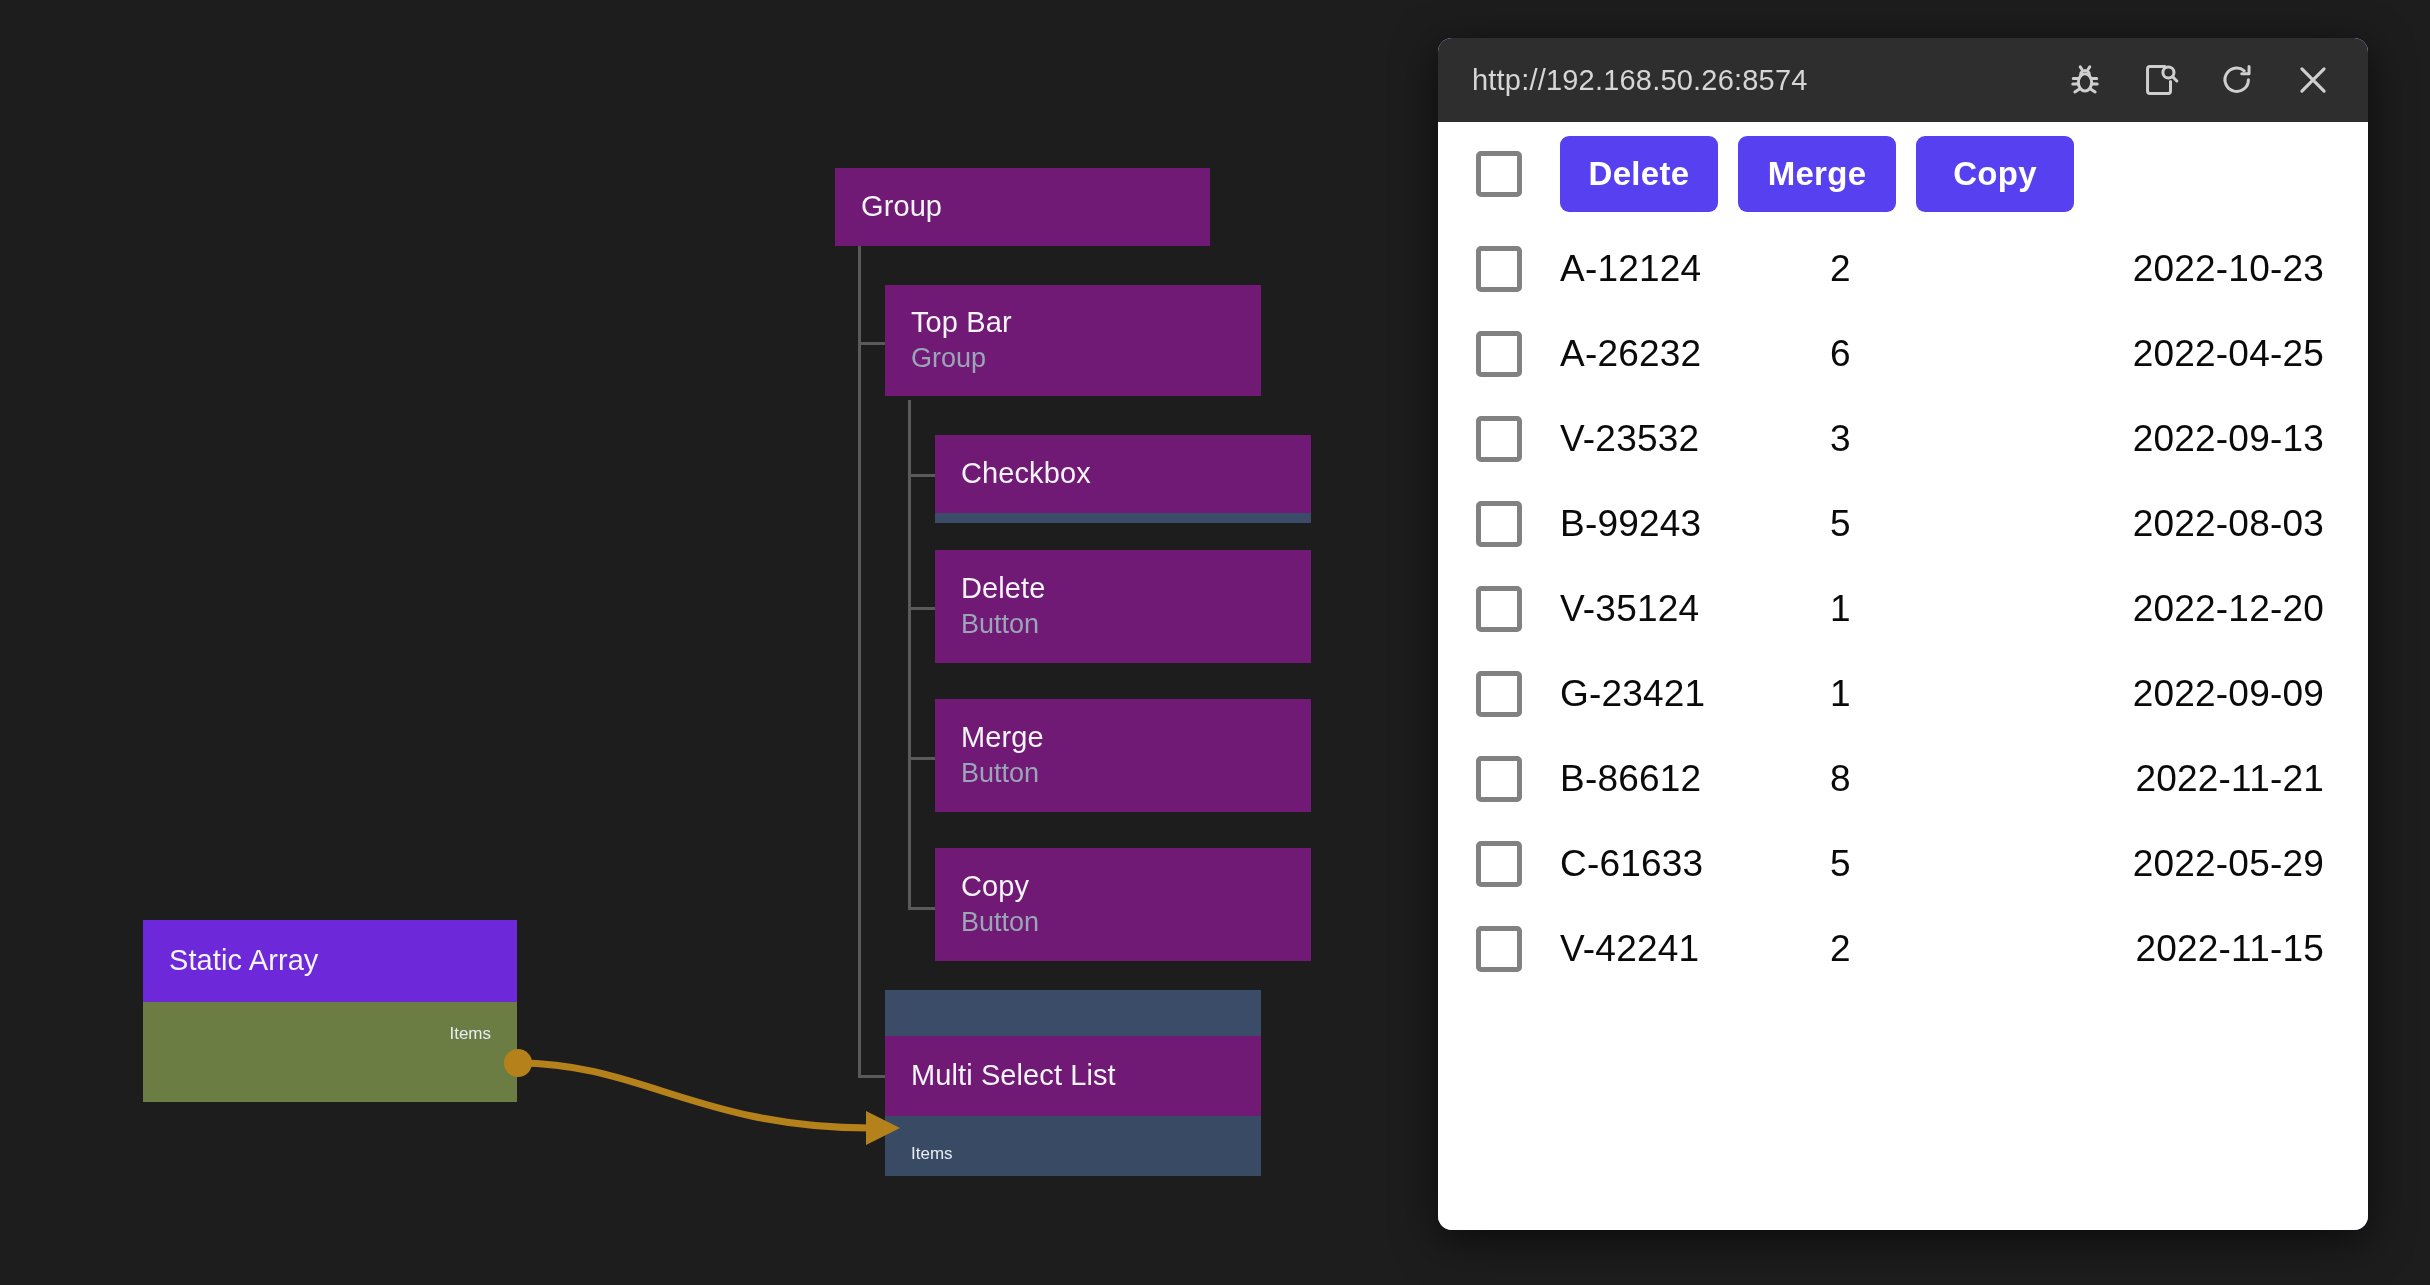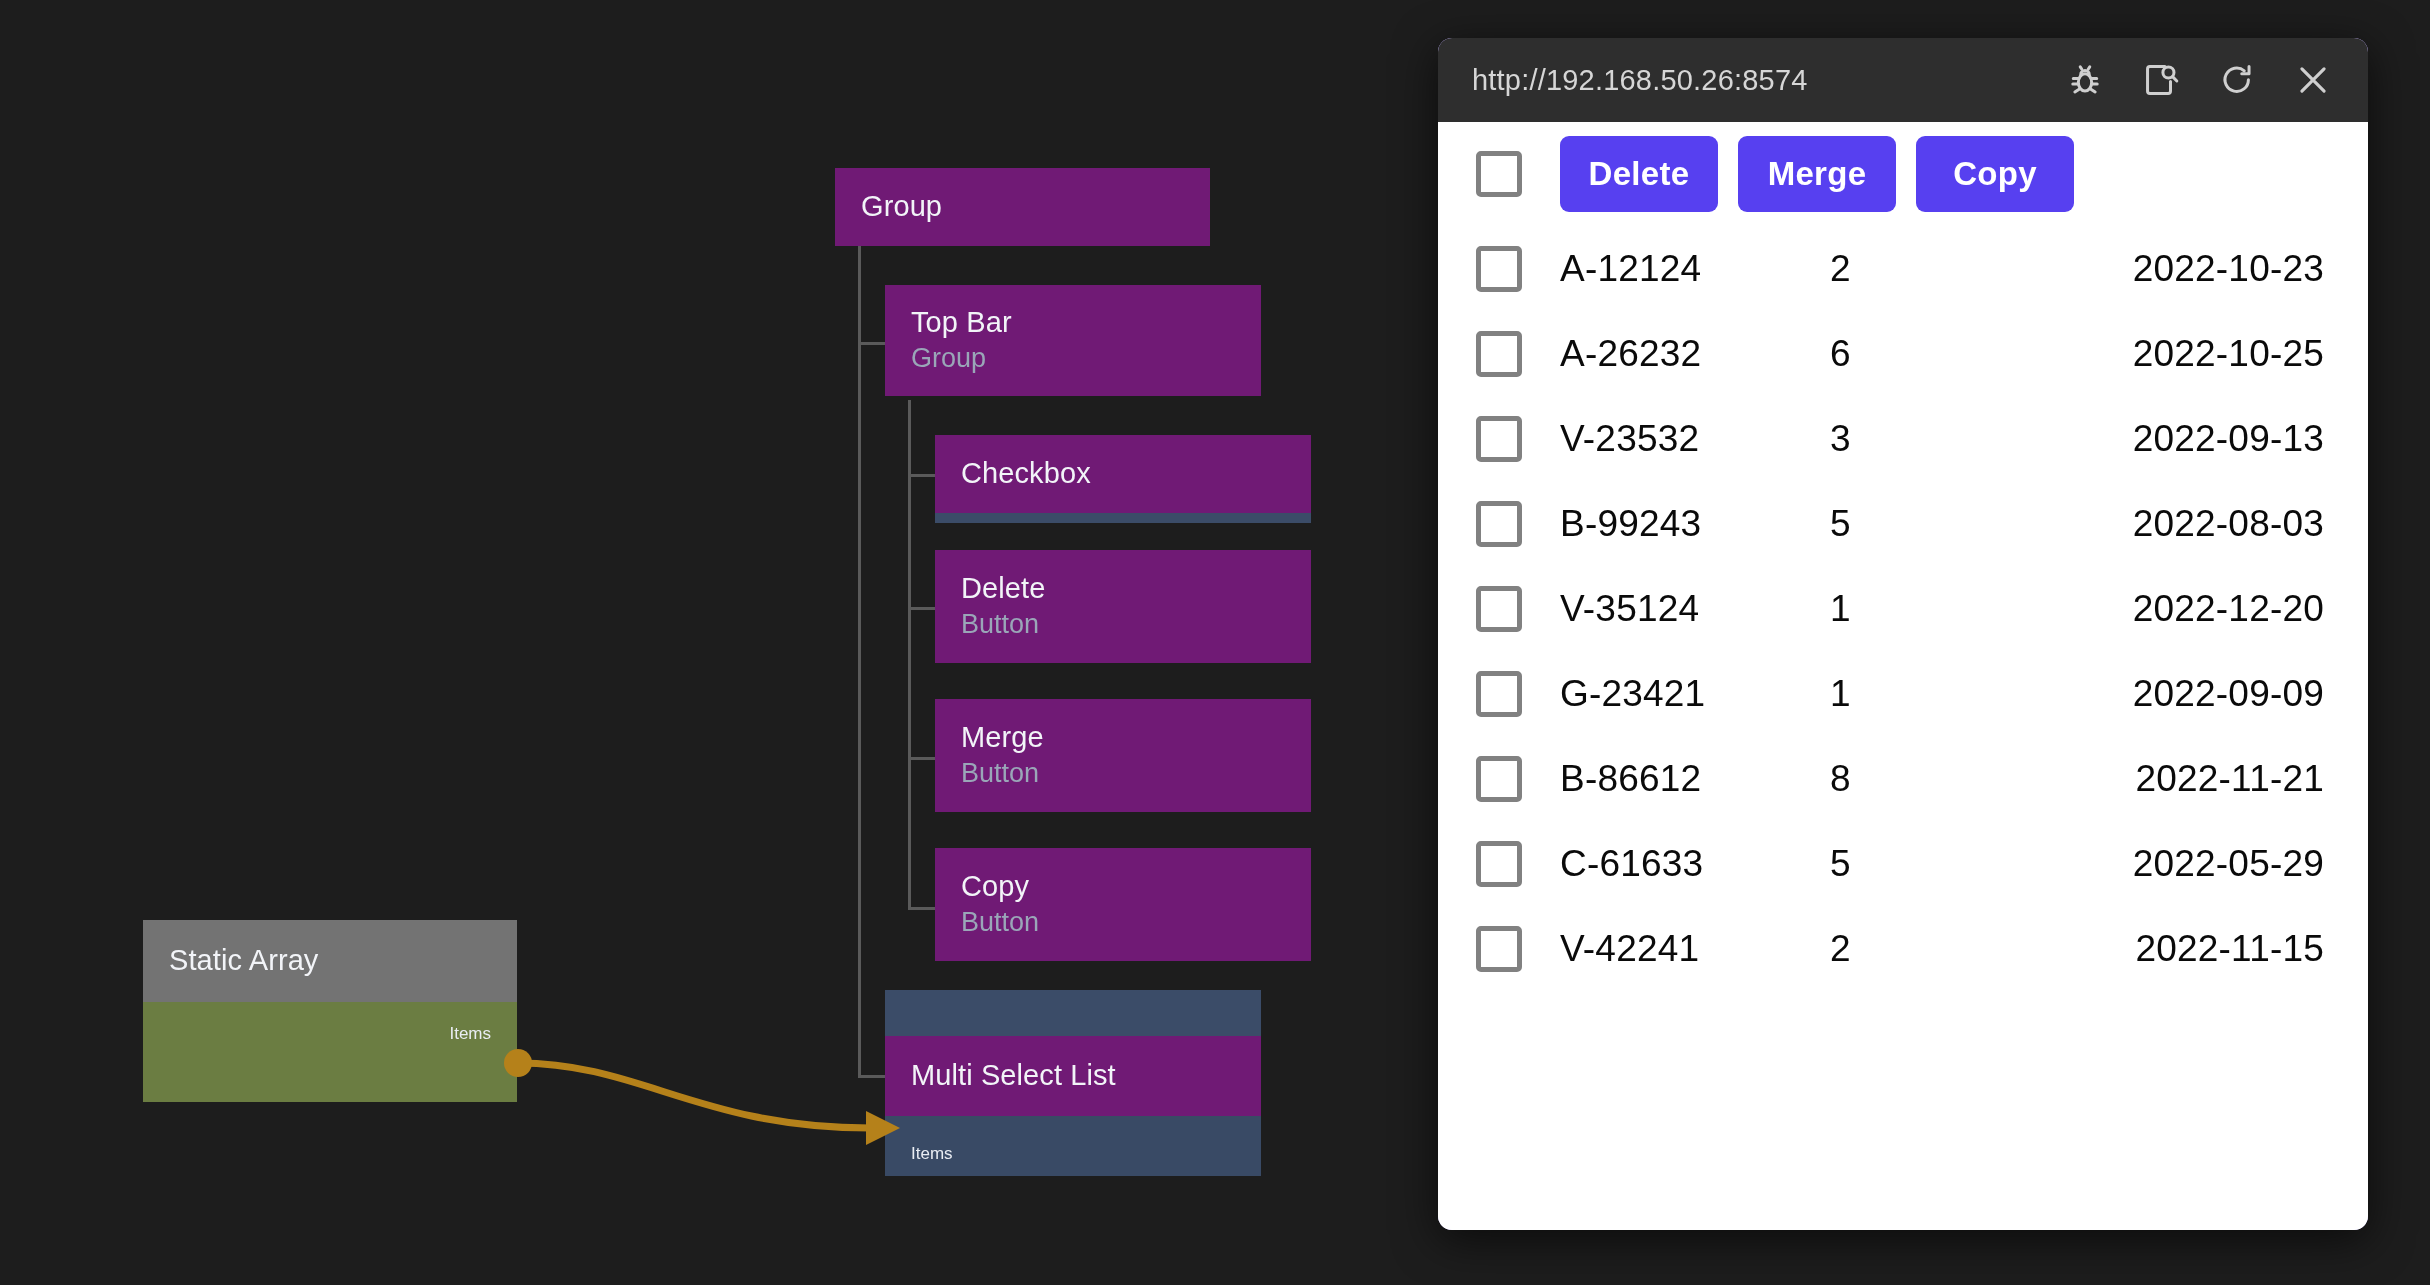--- a/index.html
+++ b/index.html
@@ -59,21 +59,21 @@
     position: absolute;
     display: flex;
     align-items: center;
     font-size: 17px;
     color: #e9edf3;
   }
   .port-row.out { right: 26px; }
   .port-row.in  { left: 26px; }
 
   
-  .node.green .node-header { background: #737373; }
+  .node.green .node-header { background: #6d28d9; }
   .node.green .node-body   { background: #6b7d42; }
   .node.green { background: #6b7d42; }
 
   
   .guide-v {
     position: absolute;
     width: 3px;
     background: #5a5a5a;
   }
   .guide-h {
@@ -348,21 +348,21 @@
             <div class="cell-id">A-12124</div>
             <div class="cell-qty">2</div>
             <div class="cell-date">2022-10-23</div>
           </div>
           <div class="data-row">
             <div class="cell-check">
               <div class="cbx"></div>
             </div>
             <div class="cell-id">A-26232</div>
             <div class="cell-qty">6</div>
-            <div class="cell-date">2022-10-25</div>
+            <div class="cell-date">2022-04-25</div>
           </div>
           <div class="data-row">
             <div class="cell-check">
               <div class="cbx"></div>
             </div>
             <div class="cell-id">V-23532</div>
             <div class="cell-qty">3</div>
             <div class="cell-date">2022-09-13</div>
           </div>
           <div class="data-row">

